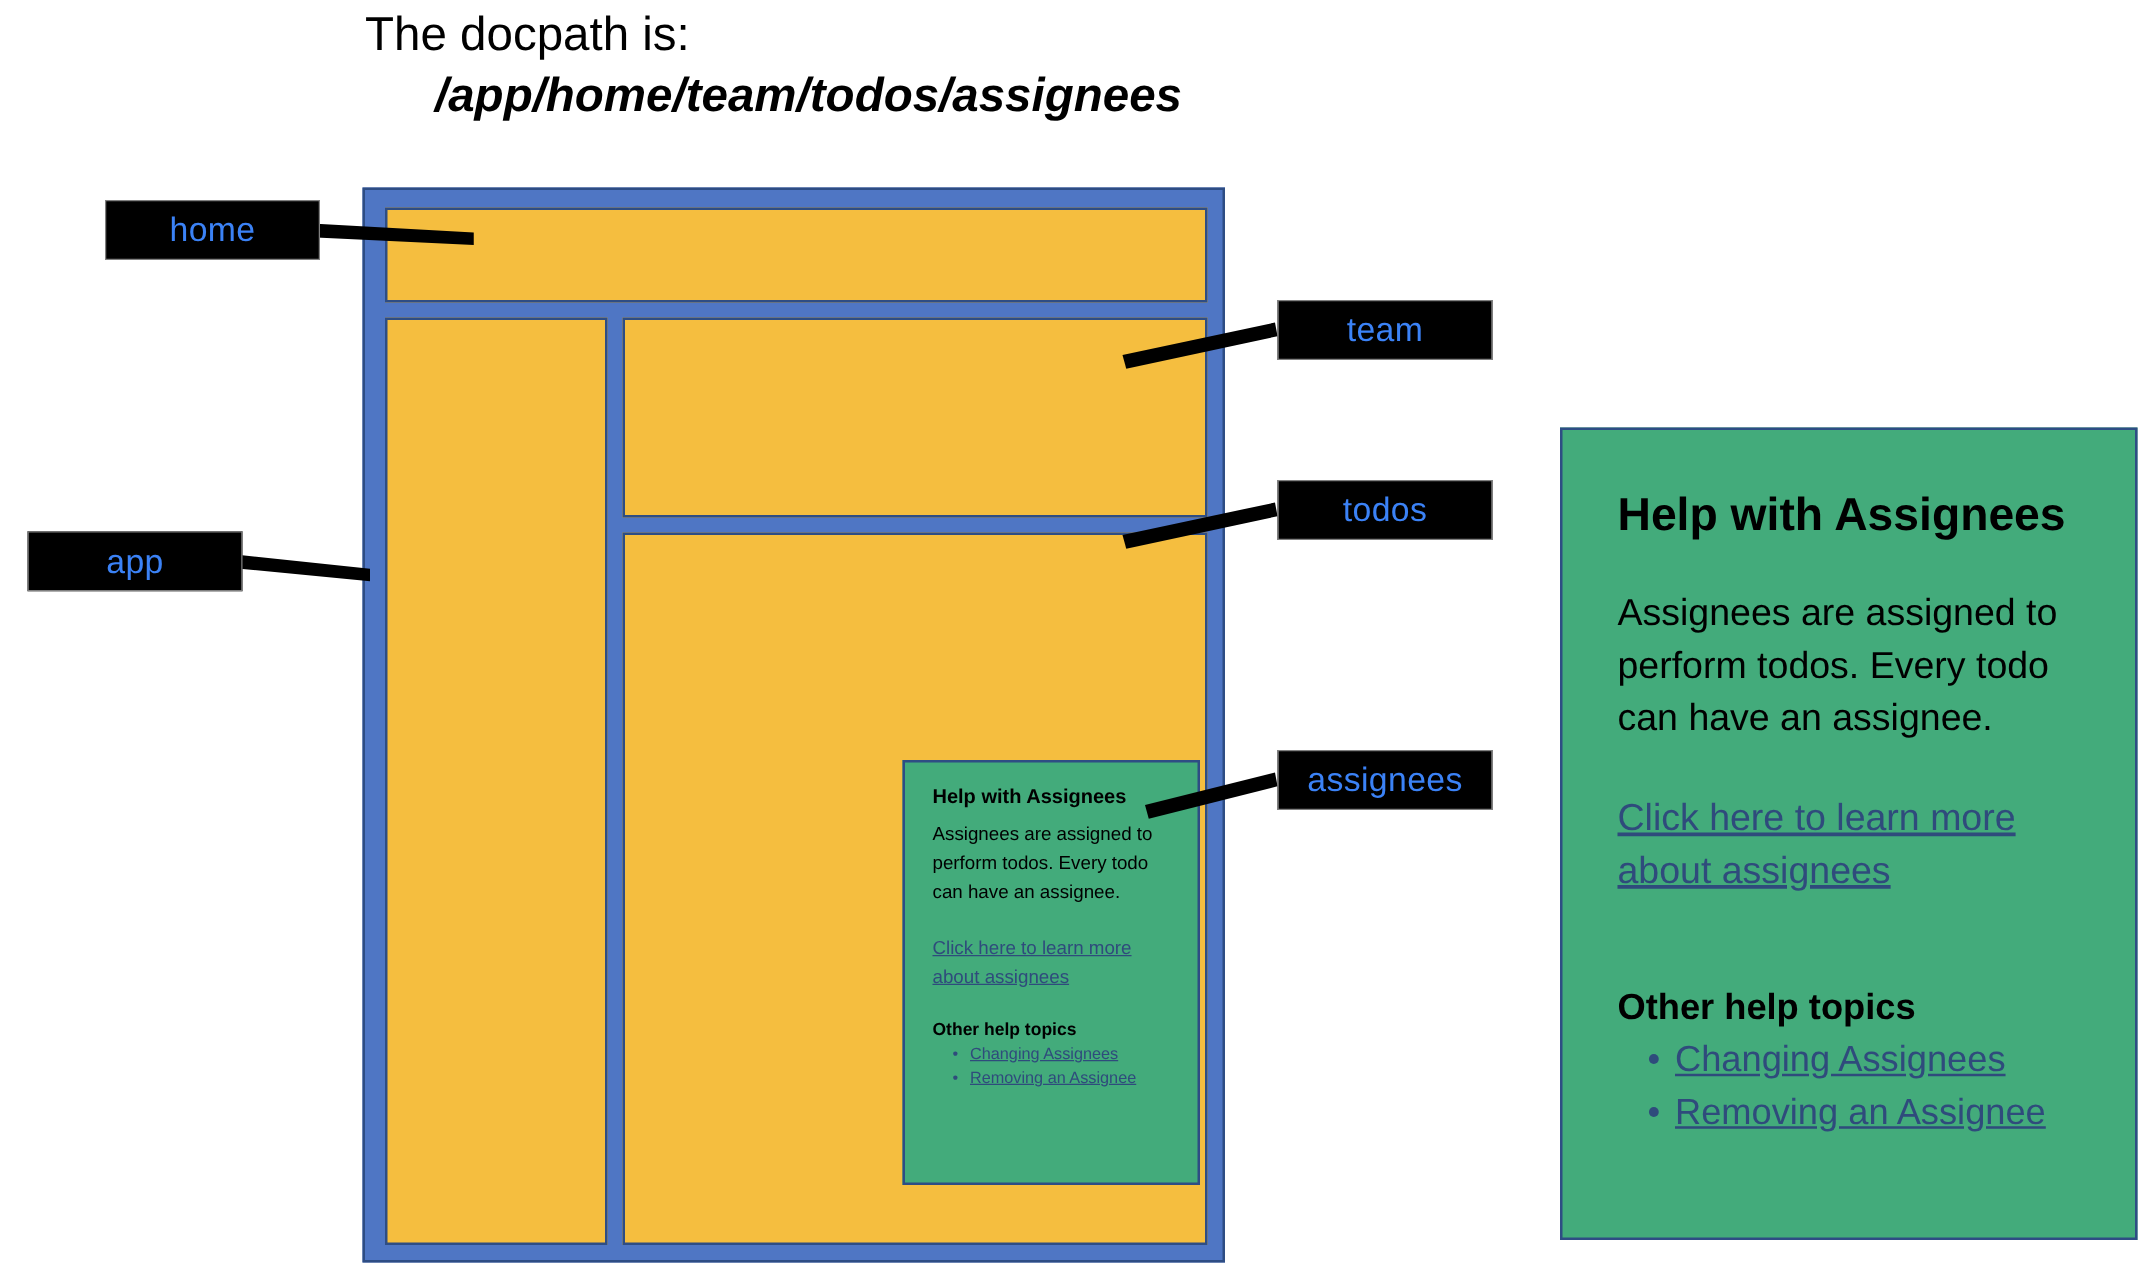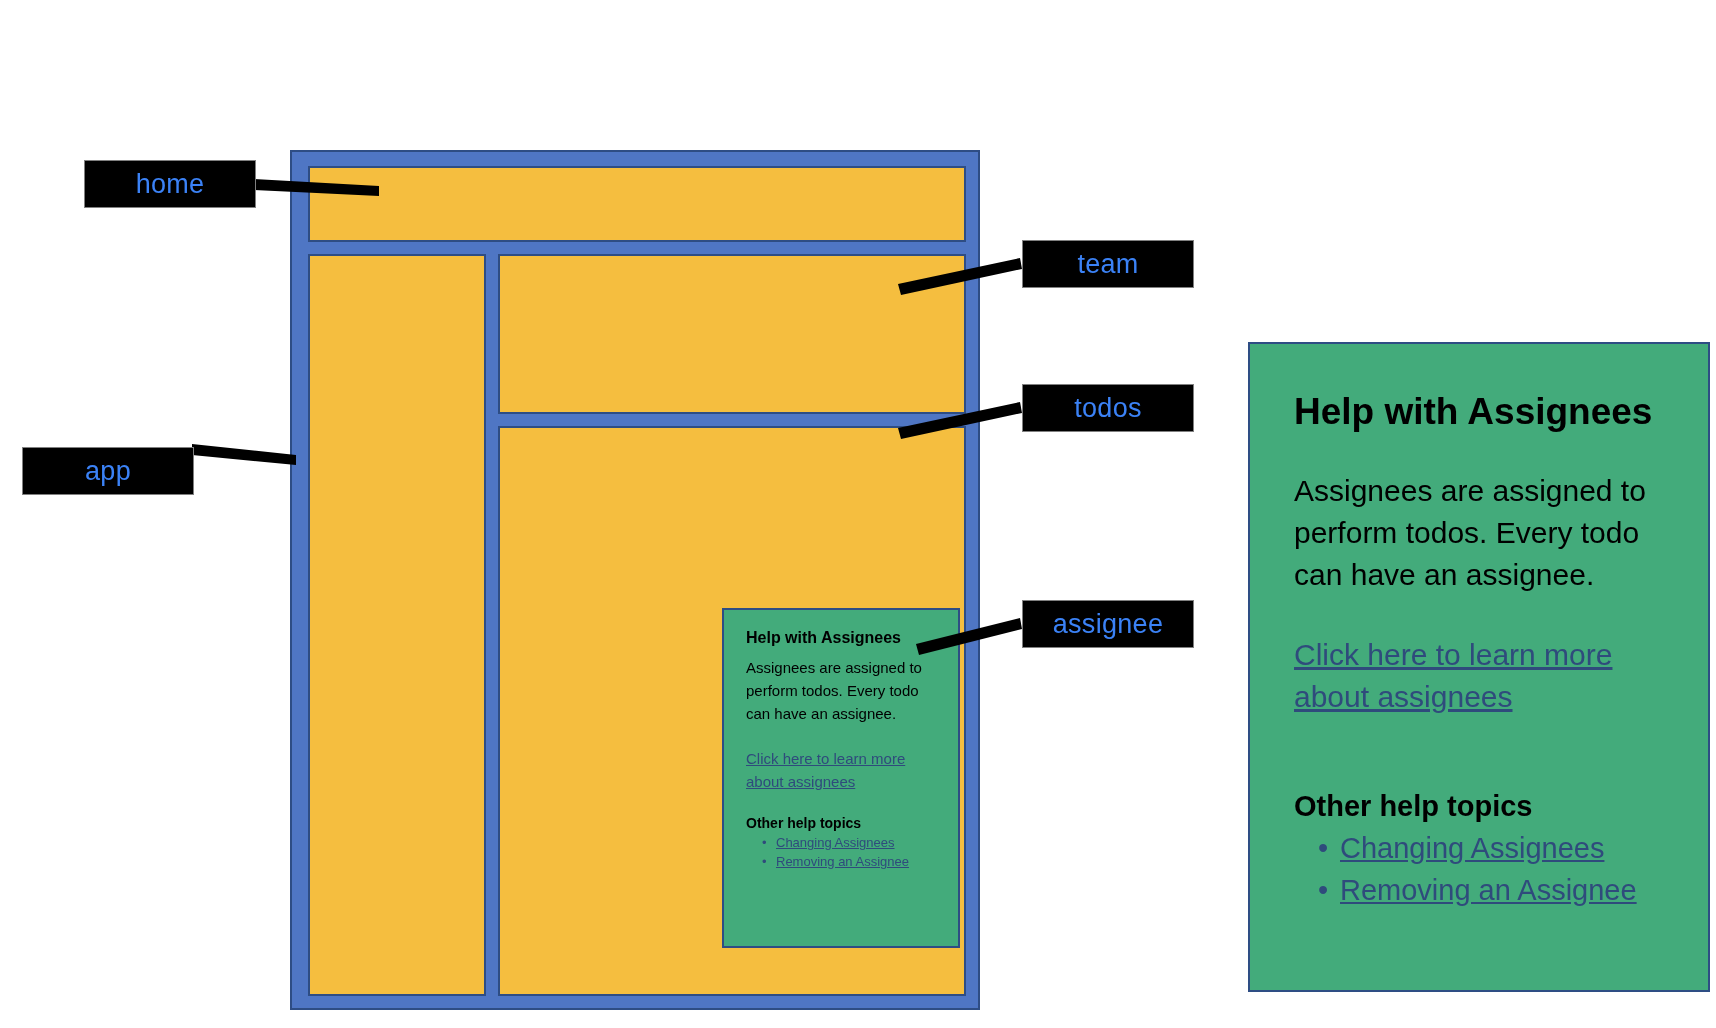--- a/index.html
+++ b/index.html
@@ -125,21 +125,21 @@
     color: #3b82f6;
     border: 1px solid #808080;
     box-sizing: border-box;
     display: flex;
     align-items: center;
     justify-content: center;
     font-size: 27px;
     letter-spacing: 0.3px;
   }
   #callout-home      { left: 84px;  top: 160px; width: 172px; height: 48px; }
-  #callout-app       { left: 22px;  top: 447px; width: 172px; height: 48px; }
+  #callout-app       { left: 22px;  top: 425px; width: 172px; height: 48px; }
   #callout-team      { left: 1022px; top: 240px; width: 172px; height: 48px; }
   #callout-todos     { left: 1022px; top: 384px; width: 172px; height: 48px; text-align: center; }
   #callout-assignees { left: 1022px; top: 600px; width: 172px; height: 48px; }
 
   
   #leader-lines {
     position: absolute;
     left: 0; top: 0;
     width: 1716px;
     height: 1028px;
@@ -201,20 +201,22 @@
   #help-panel ul.hp-list li span {
     color: #2f4b7c;
     text-decoration: underline;
     cursor: pointer;
   }
 </style>
 </head>
 <body>
 
 <div id="title-block">
+  <div id="title-line1">The docpath is:</div>
+  <div id="title-line2">/app/home/team/todos/assignees</div>
 </div>
 
 <div id="wireframe">
 
   <div class="panel" id="panel-home"></div>
   <div class="panel" id="panel-app"></div>
   <div class="panel" id="panel-team"></div>
 
   <div class="panel" id="panel-todos">
 
@@ -237,21 +239,21 @@
   <polygon fill="#000000" points="192,444 296,455 296,465 192,455"></polygon>
   <polygon fill="#000000" points="1020,258 898,284 901,295 1022,269"></polygon>
   <polygon fill="#000000" points="1020,402 898,428 901,439 1022,413"></polygon>
   <polygon fill="#000000" points="1020,618 916,644 919,655 1022,629"></polygon>
 </svg>
 
 <div class="callout" id="callout-home">home</div>
 <div class="callout" id="callout-app">app</div>
 <div class="callout" id="callout-team">team</div>
 <div class="callout" id="callout-todos">todos</div>
-<div class="callout" id="callout-assignees">assignee</div>
+<div class="callout" id="callout-assignees">assignees</div>
 
 <div id="help-panel">
   <div class="hp-title">Help with Assignees</div>
   <div class="hp-body">Assignees are assigned to perform todos. Every todo can have an assignee.</div>
   <span class="hp-link">Click here to learn more about assignees</span>
   <div class="hp-subhead">Other help topics</div>
   <ul class="hp-list">
     <li><span>Changing Assignees</span></li>
     <li><span>Removing an Assignee</span></li>
   </ul>

